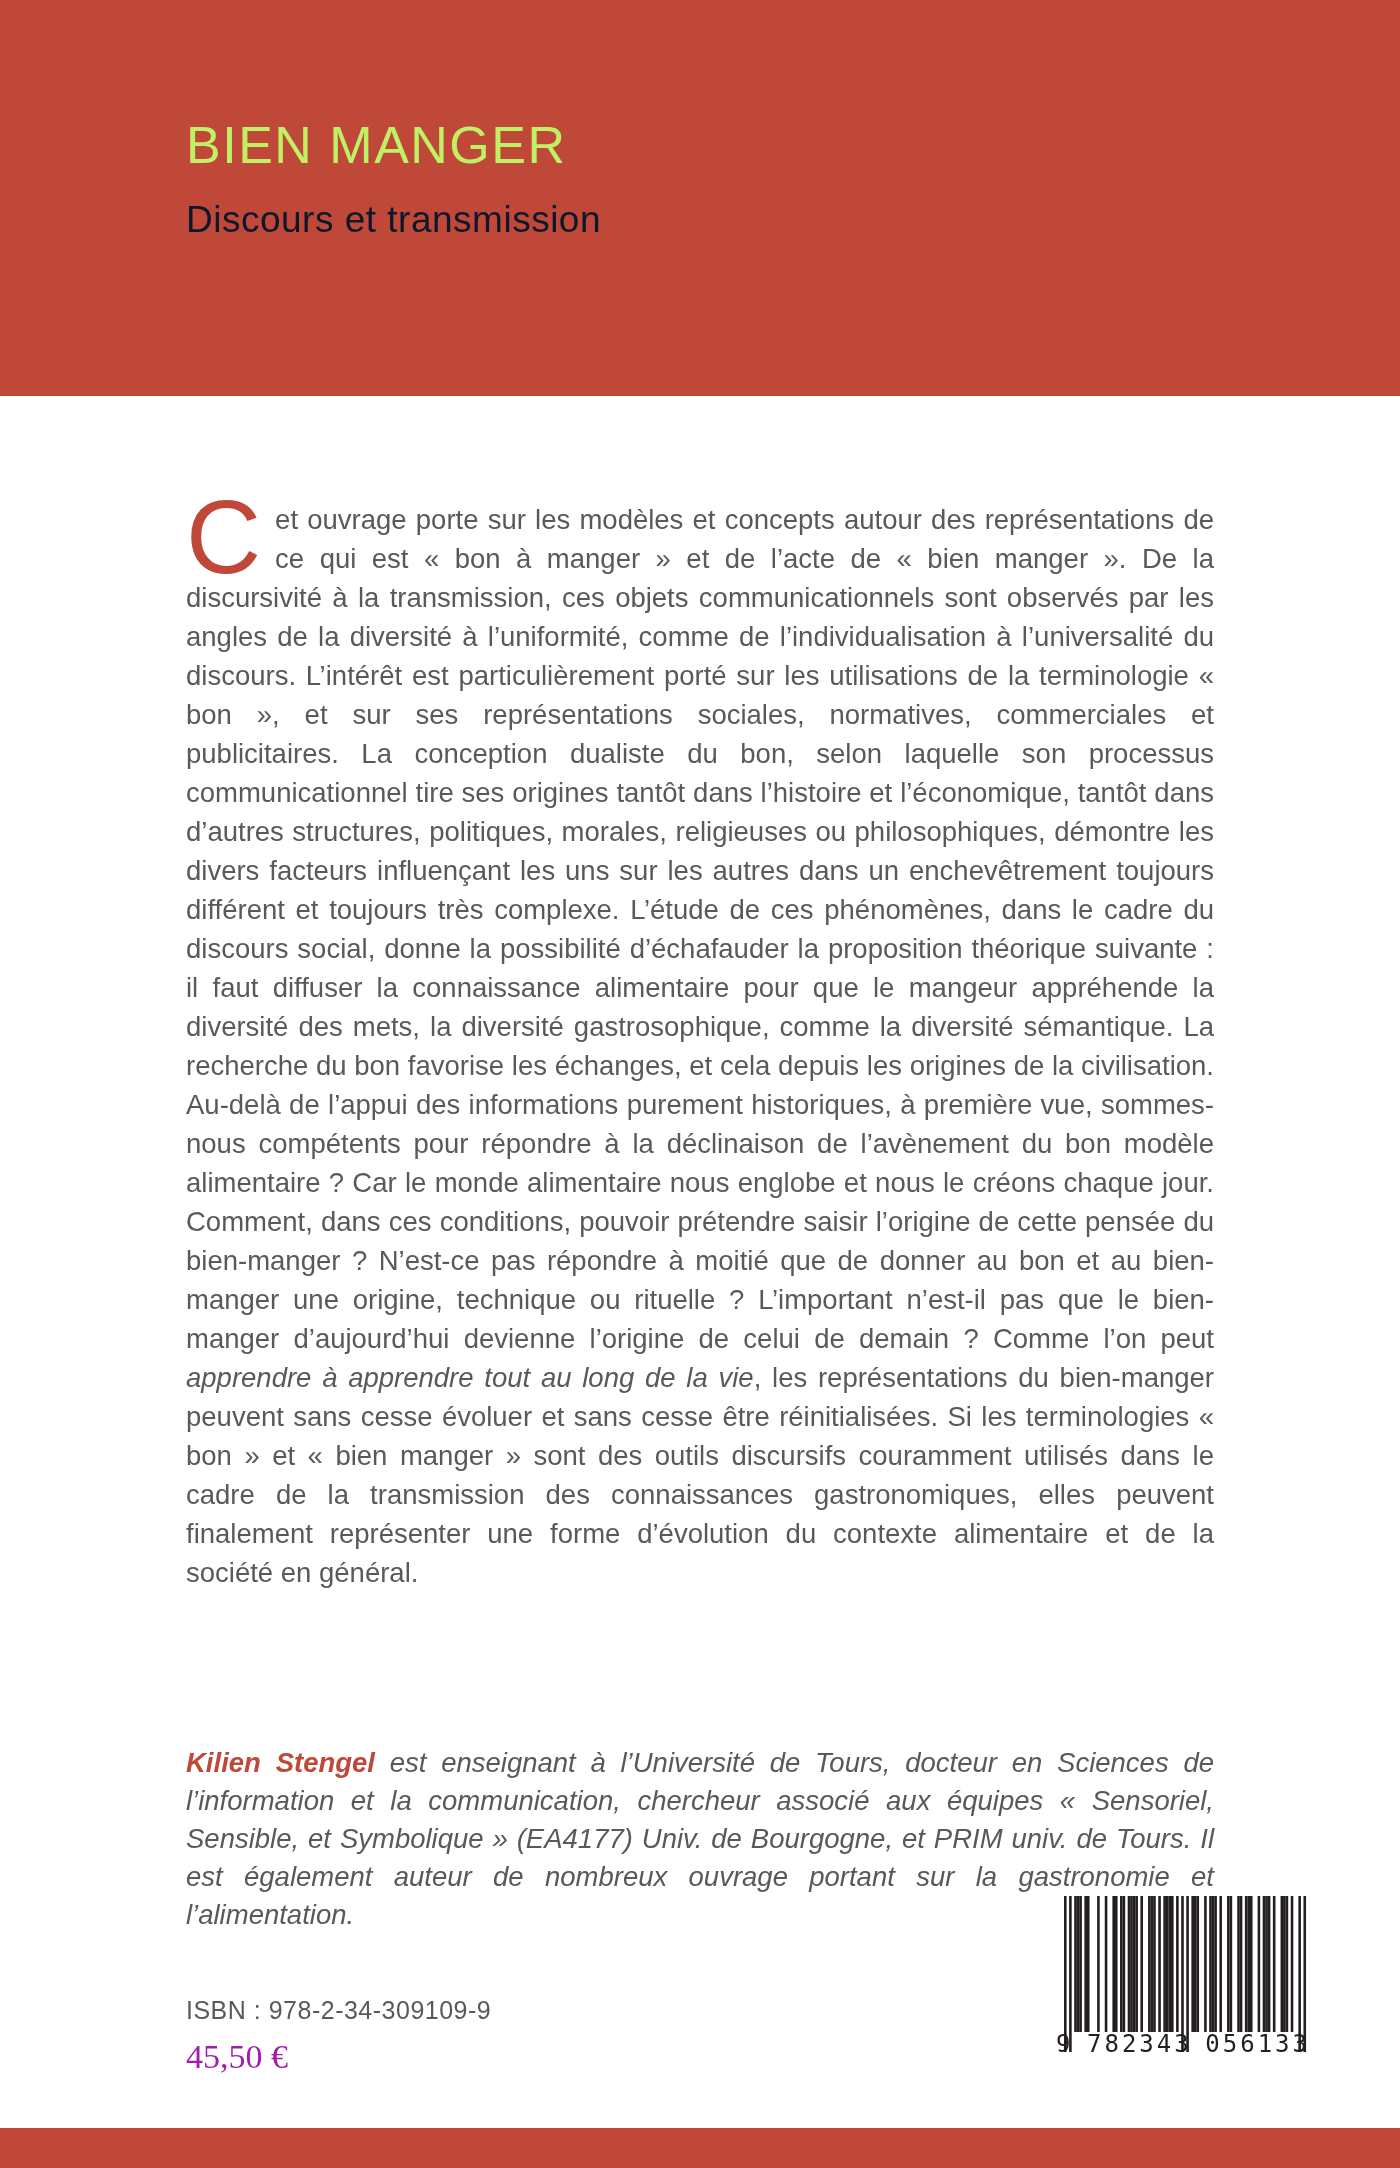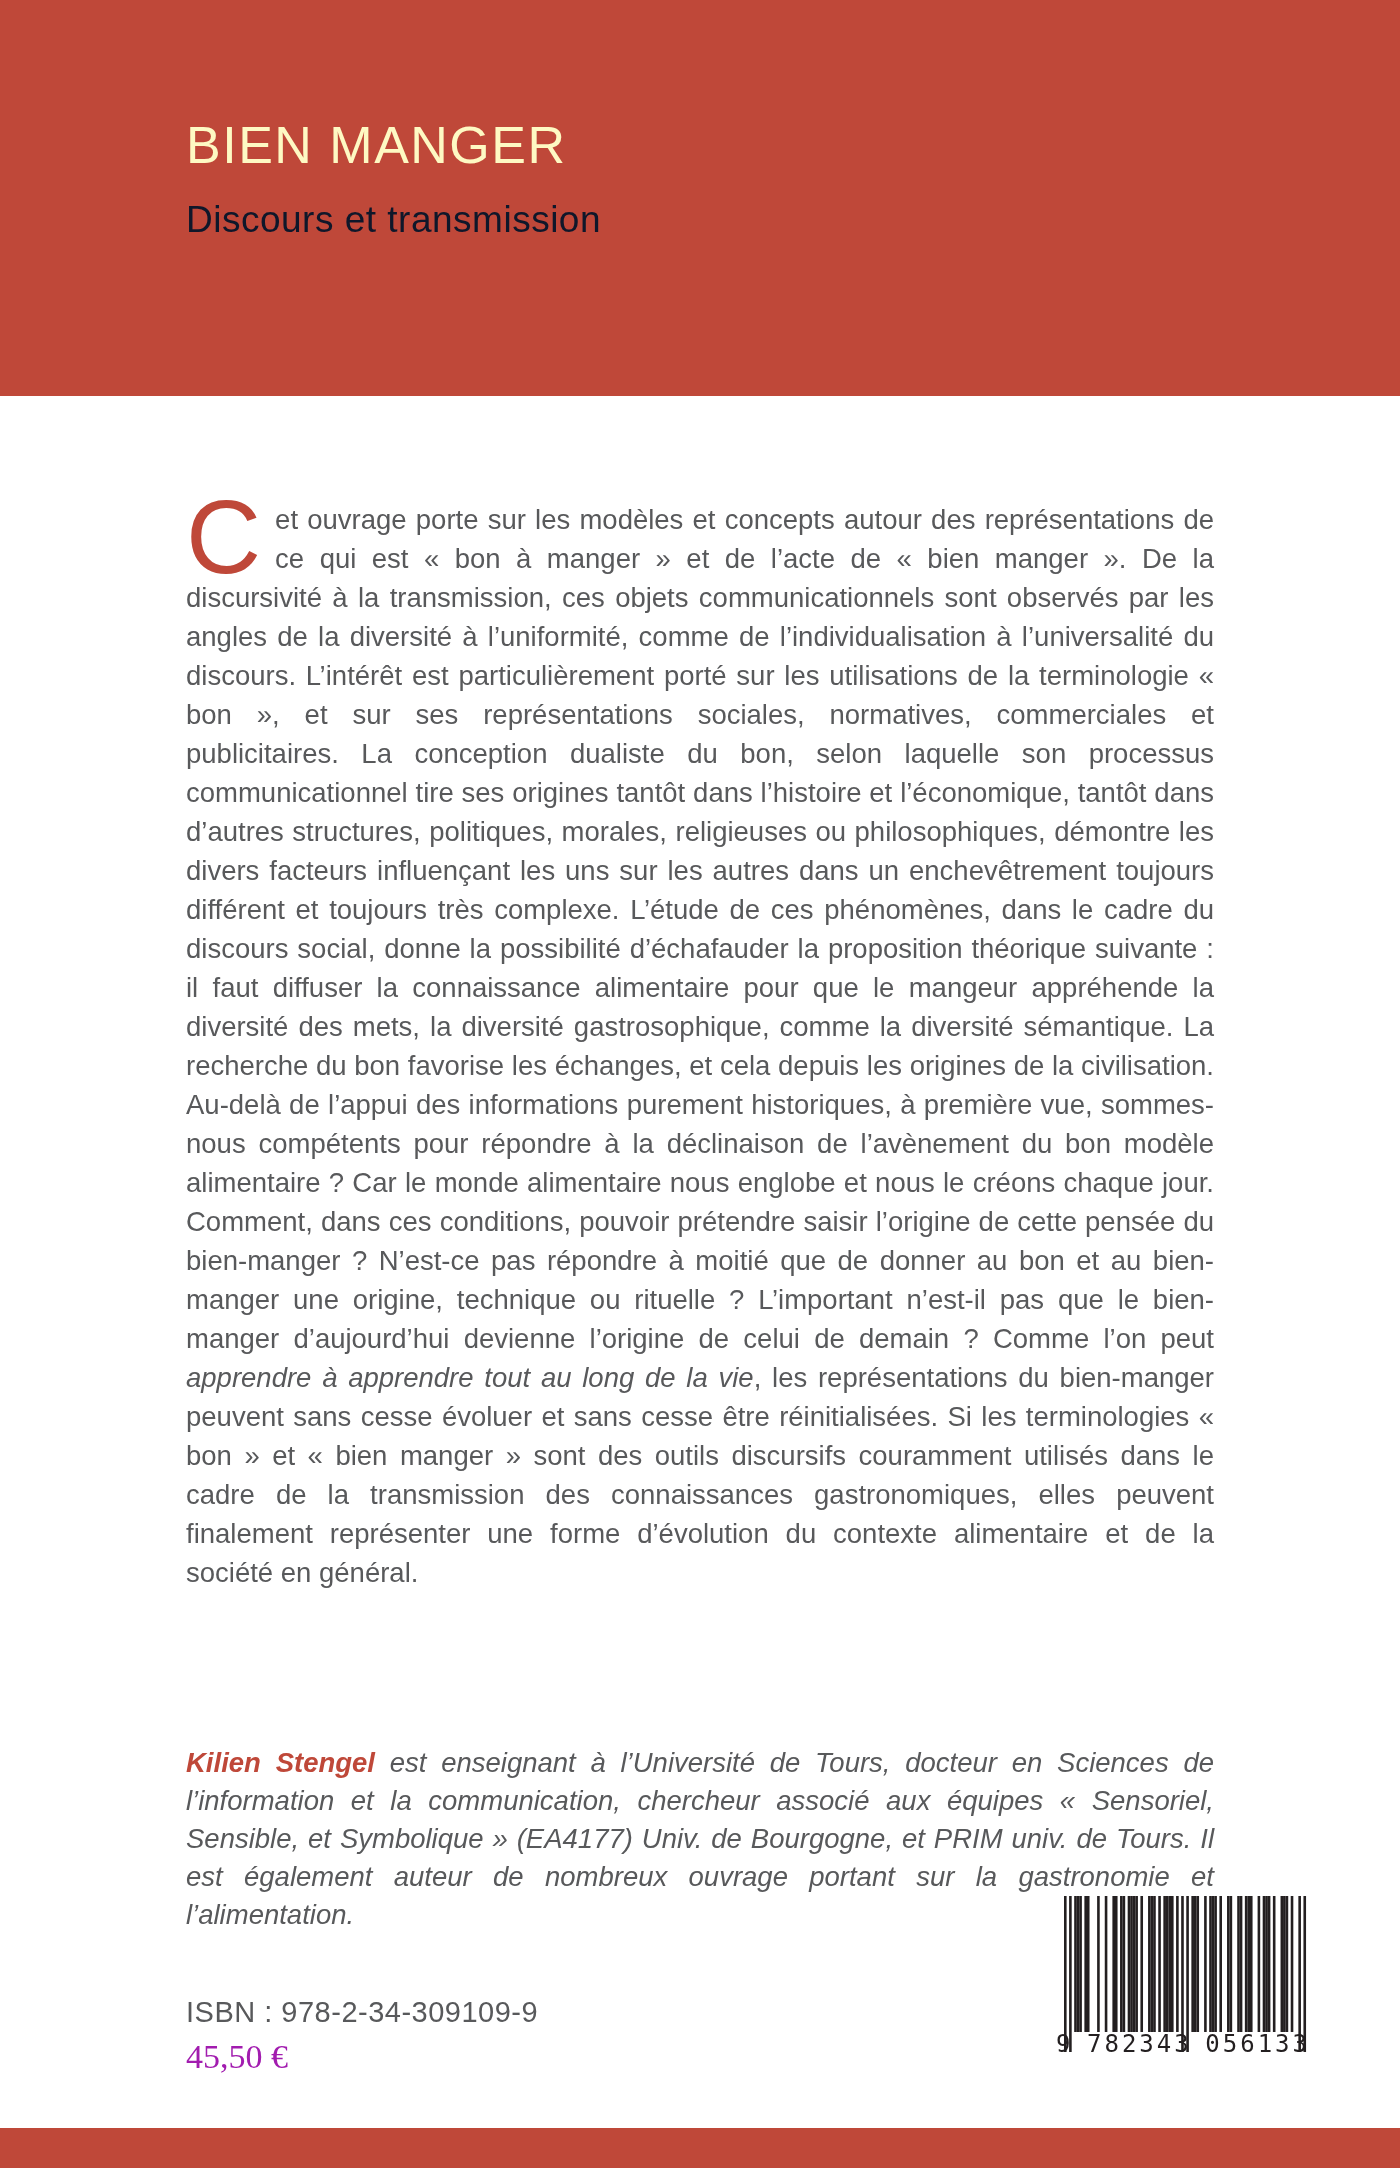--- a/index.html
+++ b/index.html
@@ -10,21 +10,21 @@
     background:#ffffff;
     font-family:"Liberation Sans",sans-serif;
     overflow:hidden;
   }
   .header-band{
     position:absolute;left:0;top:0;width:100%;height:396px;
     background:var(--accent,#bf4839);
   }
   .title-block{position:absolute;left:186px;top:112px;}
   .book-title-line{
-    font-size:52px;line-height:66px;color:#fef9c3;
+    font-size:52px;line-height:66px;color:#bef264;
     letter-spacing:1.5px;font-weight:400;
   }
   .book-subtitle{
     font-size:37px;line-height:44px;color:#0f172a;
     margin-top:20px;font-weight:400;letter-spacing:0.5px;
   }
   .description{
     position:absolute;left:186px;top:500px;width:1028px;
     font-size:27.5px;line-height:39px;color:#58595b;
     text-align:justify;
@@ -39,21 +39,21 @@
   .seg-normal{font-style:normal;}
   .seg-italic{font-style:italic;}
   .bio{
     position:absolute;left:186px;top:1744px;width:1028px;
     font-size:27.5px;line-height:38px;color:#58595b;
     text-align:justify;font-style:italic;
   }
   .seg-author{color:var(--accent,#bf4839);font-weight:bold;font-style:italic;}
   .isbn{
     position:absolute;left:186px;top:1996px;
-    font-size:29px;color:#58595b;letter-spacing:0.5px;
+    font-size:25px;color:#58595b;letter-spacing:0.5px;
   }
   .price{
     position:absolute;left:186px;top:2038px;
     font-size:34px;color:#a21caf;
     font-family:"Liberation Serif",serif;
   }
   .barcode{
     position:absolute;left:1048px;top:1896px;width:270px;height:168px;
     background:#ffffff;
   }

